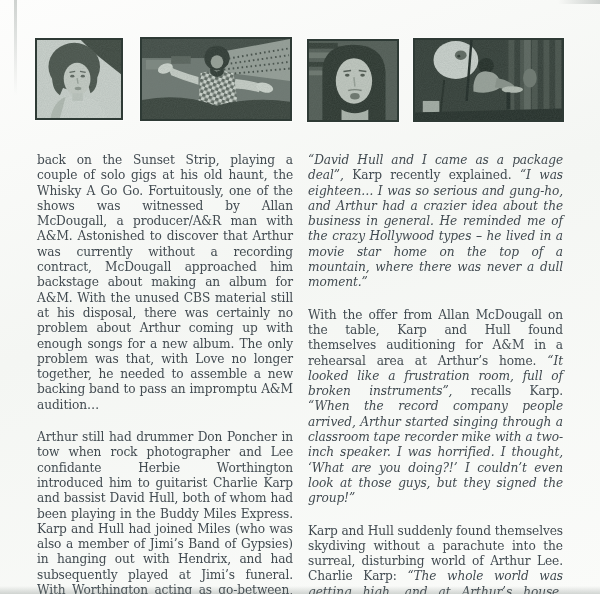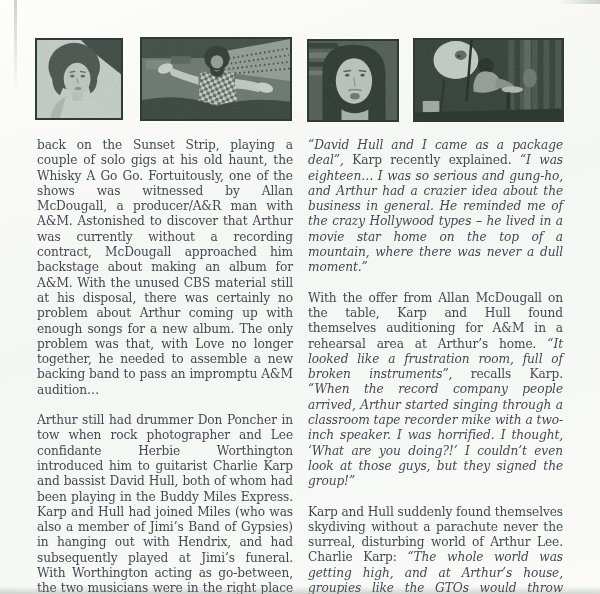--- a/index.html
+++ b/index.html
@@ -31,21 +31,21 @@
   .p2{left:140px;top:37px;width:152px;height:84px;}
   .p3{left:307px;top:39px;width:92px;height:83px;}
   .p4{left:413px;top:38px;width:151px;height:84px;}
   .col{
     position:absolute;top:136px;color:#424b51;
     font-size:12.2px;line-height:15.3px;text-align:justify;
     letter-spacing:-0.1px;
   }
   .col-left{left:37px;width:256px;}
   .col-right{left:308px;width:255px;}
-  .para{margin:2px 0 15px 0;}
+  .para{margin:17px 0 15px 0;}
   .para:last-child{margin-bottom:0;}
   .it{font-style:italic;}
 </style>
 </head>
 <body>
 
 <div class="page">
 
   <div class="fold"></div>
   <div class="edge-top-right"></div>
@@ -161,17 +161,17 @@
     </svg>
   </figure>
 
   <div class="col col-left">
       <p class="para"><span class="rm">back on the Sunset Strip, playing a couple of solo gigs at his old haunt, the Whisky A Go Go. Fortuitously, one of the shows was witnessed by Allan McDougall, a producer/A&amp;R man with A&amp;M. Astonished to discover that Arthur was currently without a recording contract, McDougall approached him backstage about making an album for A&amp;M. With the unused CBS material still at his disposal, there was certainly no problem about Arthur coming up with enough songs for a new album. The only problem was that, with Love no longer together, he needed to assemble a new backing band to pass an impromptu A&amp;M audition…</span></p>
       <p class="para"><span class="rm">Arthur still had drummer Don Poncher in tow when rock photographer and Lee confidante Herbie Worthington introduced him to guitarist Charlie Karp and bassist David Hull, both of whom had been playing in the Buddy Miles Express. Karp and Hull had joined Miles (who was also a member of Jimi’s Band of Gypsies) in hanging out with Hendrix, and had subsequently played at Jimi’s funeral. With Worthington acting as go-between, the two musicians were in the right place at the right time.</span></p>
     </div>
   <div class="col col-right">
       <p class="para"><span class="it">“David Hull and I came as a package deal”, </span><span class="rm">Karp recently explained. </span><span class="it">“I was eighteen… I was so serious and gung-ho, and Arthur had a crazier idea about the business in general. He reminded me of the crazy Hollywood types – he lived in a movie star home on the top of a mountain, where there was never a dull moment.”</span></p>
       <p class="para"><span class="rm">With the offer from Allan McDougall on the table, Karp and Hull found themselves auditioning for A&amp;M in a rehearsal area at Arthur’s home. </span><span class="it">“It looked like a frustration room, full of broken instruments”, </span><span class="rm">recalls Karp. </span><span class="it">“When the record company people arrived, Arthur started singing through a classroom tape recorder mike with a two-inch speaker. I was horrified. I thought, ‘What are you doing?!’ I couldn’t even look at those guys, but they signed the group!”</span></p>
-      <p class="para"><span class="rm">Karp and Hull suddenly found themselves skydiving without a parachute never the surreal, disturbing world of Arthur Lee. Charlie Karp: </span><span class="it">“The whole world was getting high, and at Arthur’s house, groupies like the GTOs would throw light-bulbs the length of the living room just to hear them pop. Arthur asked</span></p>
+      <p class="para"><span class="rm">Karp and Hull suddenly found themselves skydiving without a parachute into the surreal, disturbing world of Arthur Lee. Charlie Karp: </span><span class="it">“The whole world was getting high, and at Arthur’s house, groupies like the GTOs would throw light-bulbs the length of the living room just to hear them pop. Arthur asked</span></p>
     </div>
 
   <div class="edge-bottom"></div>
 </div>
 
 </body></html>

